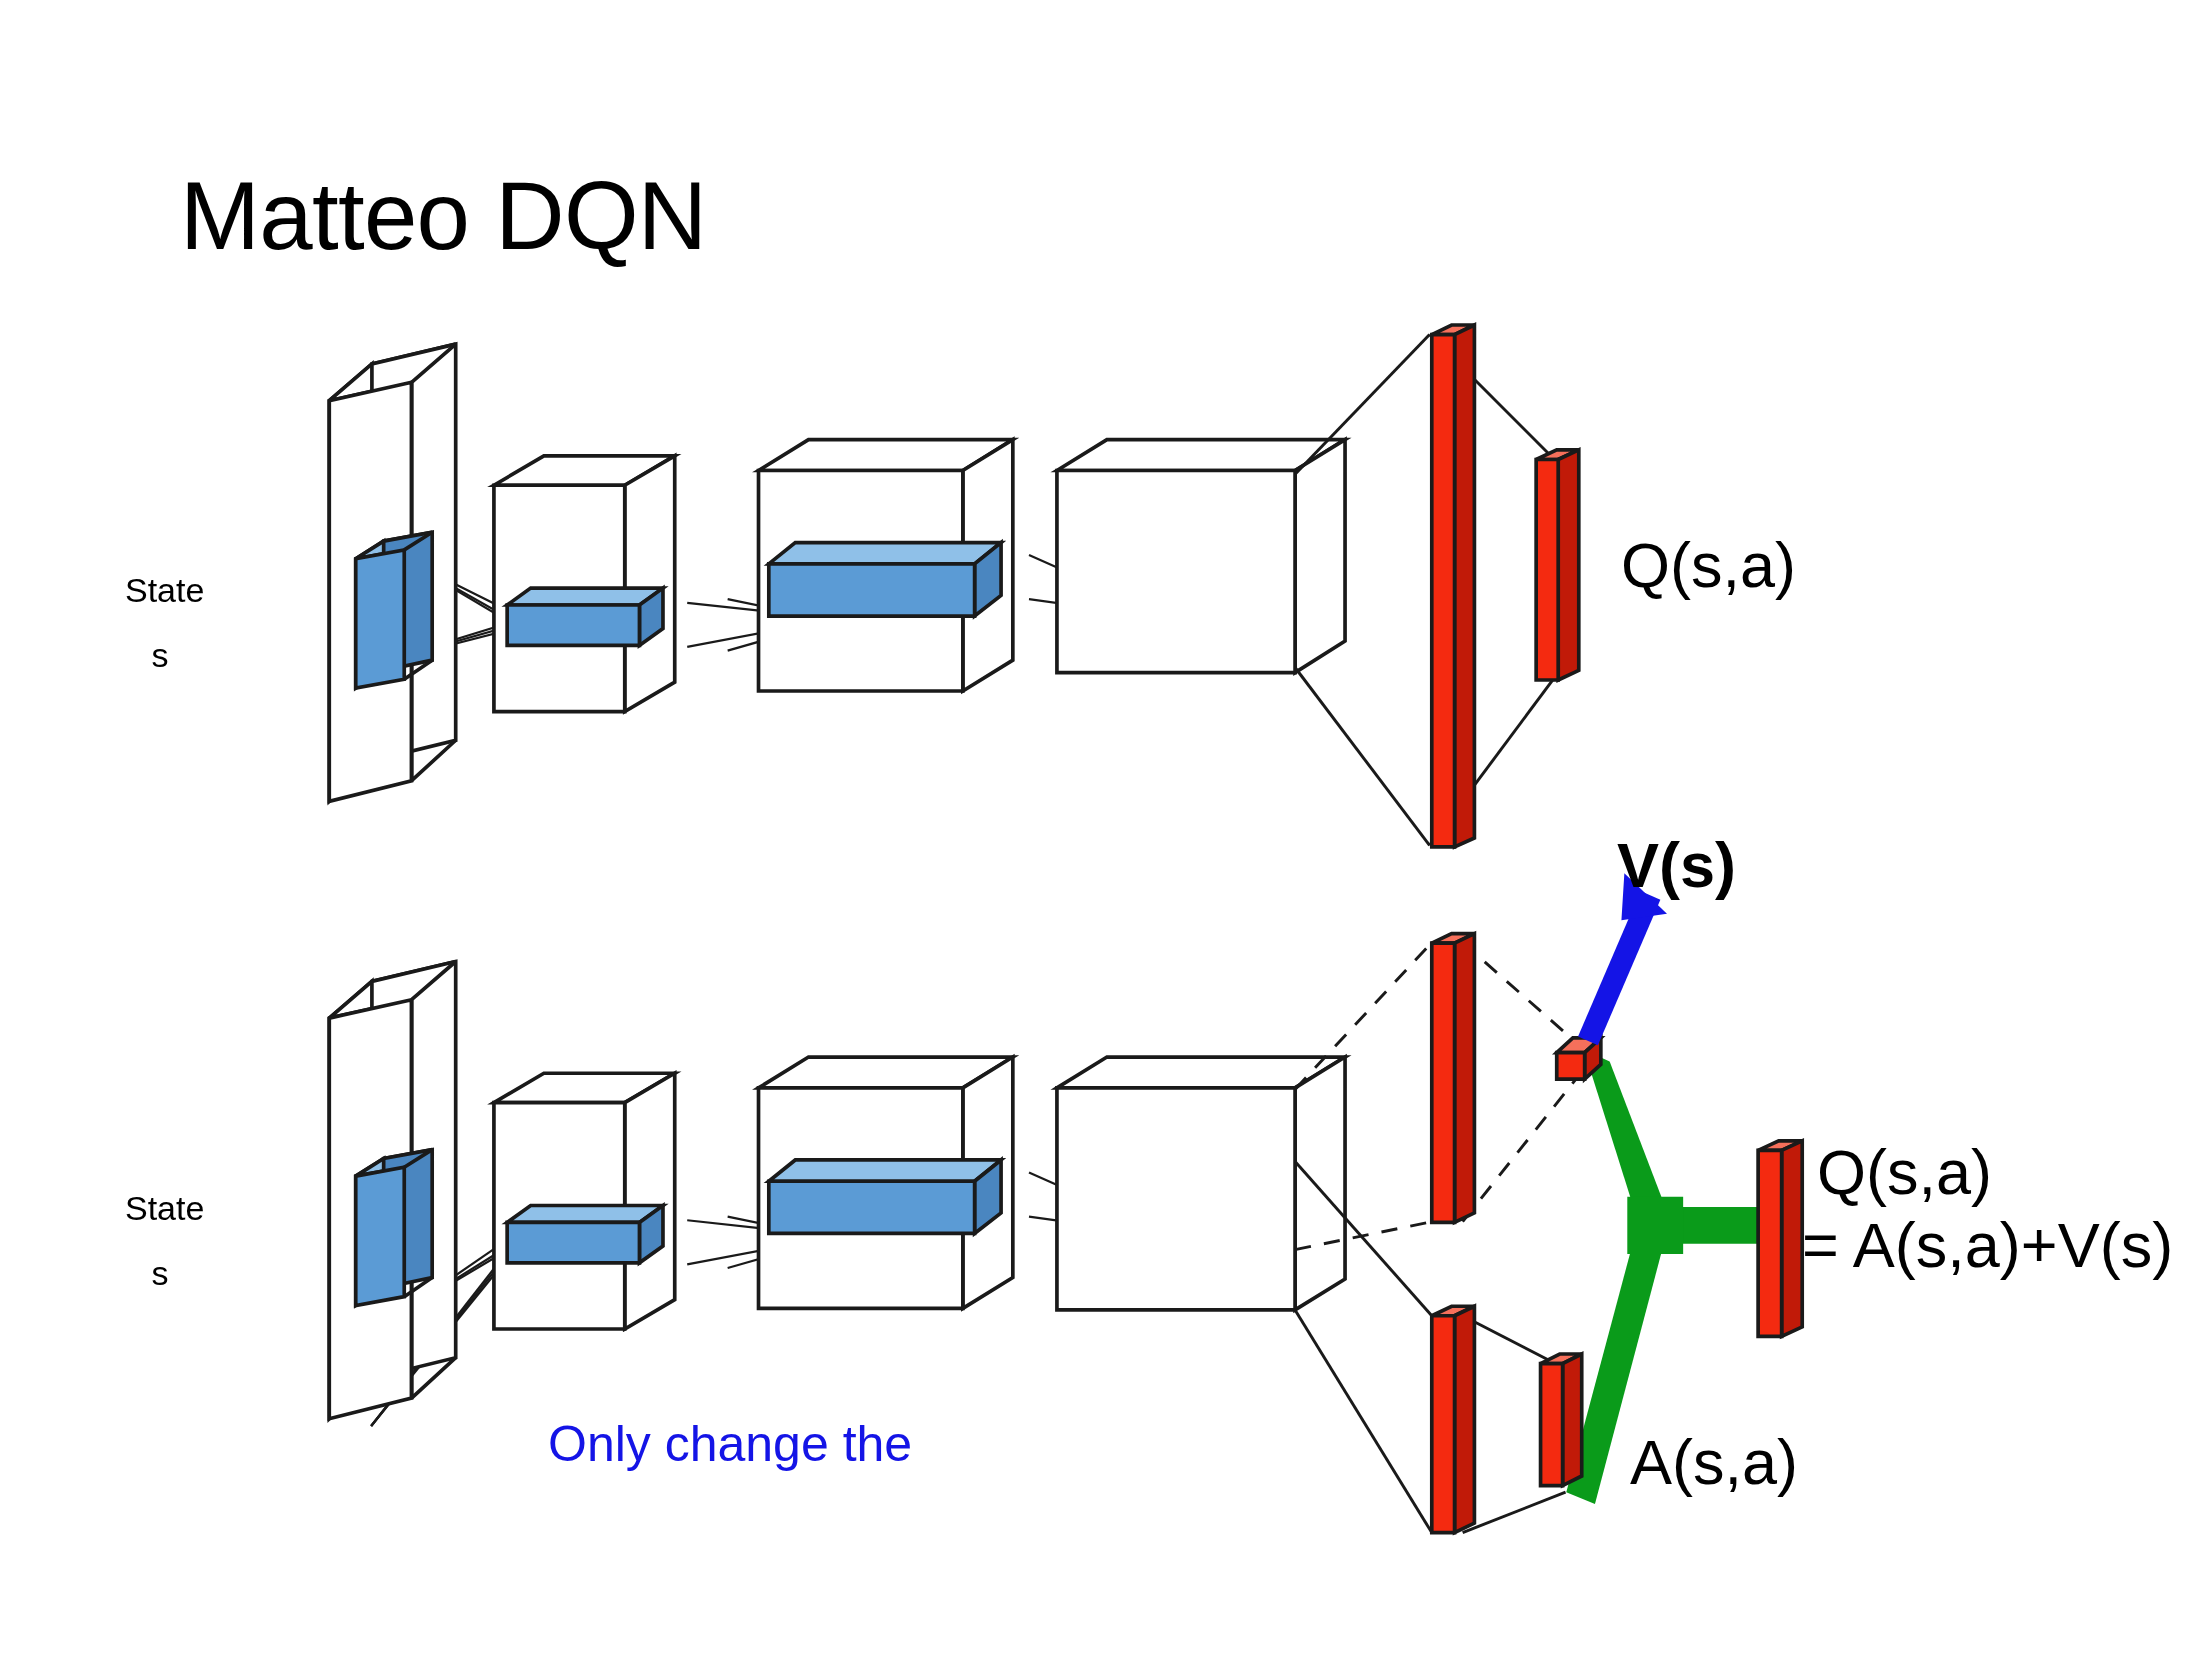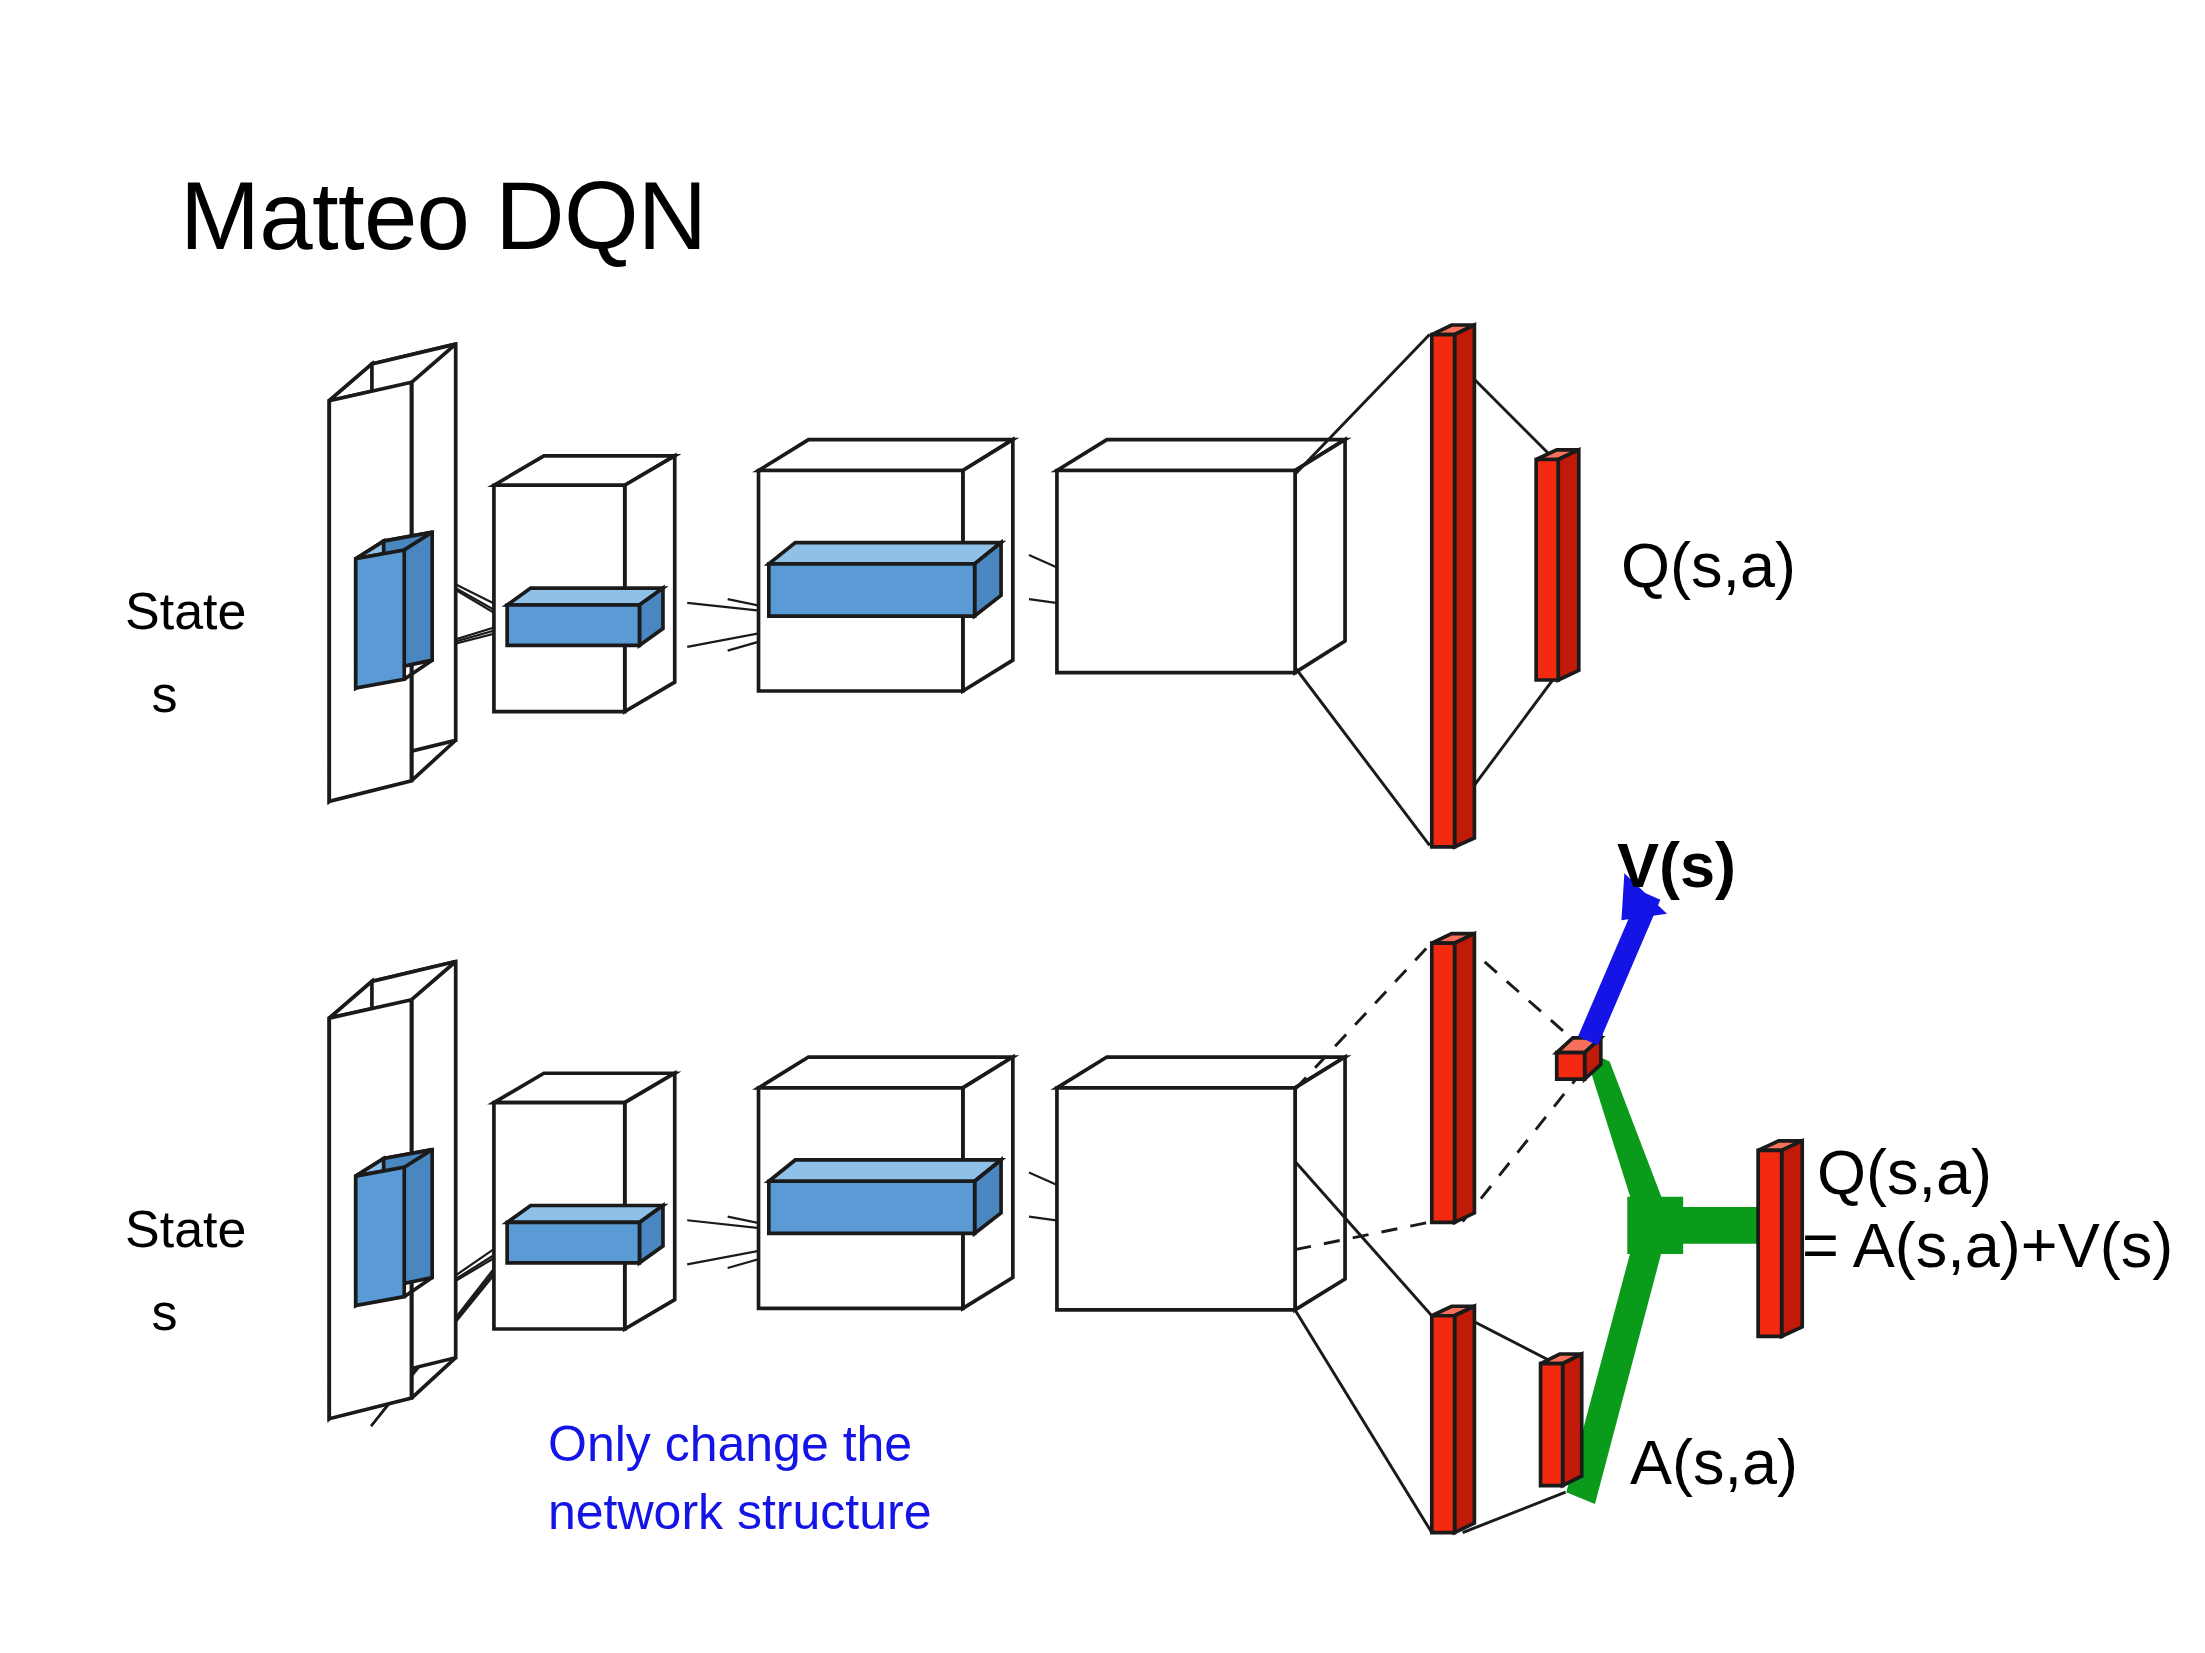--- a/index.html
+++ b/index.html
@@ -42,26 +42,25 @@
     left: 1006px;
     top: 38px;
     width: 1198px;
     font-size: 41px;
     line-height: 1.22;
     color: #000;
   }
 
   .state-label {
     position: absolute;
-    font-size: 52px;
+    font-size: 34px;
     line-height: 1.0;
     color: #000;
     text-align: left;
     width: 176px;
-    margin-top: 12px;
   }
   .state-label .l2 {
     display: block;
     margin-top: 31px;
     margin-left: 26.5px;
   }
 
   .math-label {
     position: absolute;
     font-size: 63px;
@@ -336,17 +335,16 @@
   <div class="math-label" style="left:1617px; top:829px;font-weight:bold;">V(s)</div>
 
   <div class="math-label" style="left:1602px; top:1426px;margin-left:28px;">A(s,a)</div>
 
   <div class="math-label" style="left:1817px; top:1136px;">Q(s,a)</div>
 
   <div class="math-label" style="left:1802px; top:1209px;">= A(s,a)+V(s)</div>
 
   <div class="note-blue">
     <div>Only change the</div>
-    <div>network structure</div>
   </div>
 
 </div>
 
 
 </body></html>

